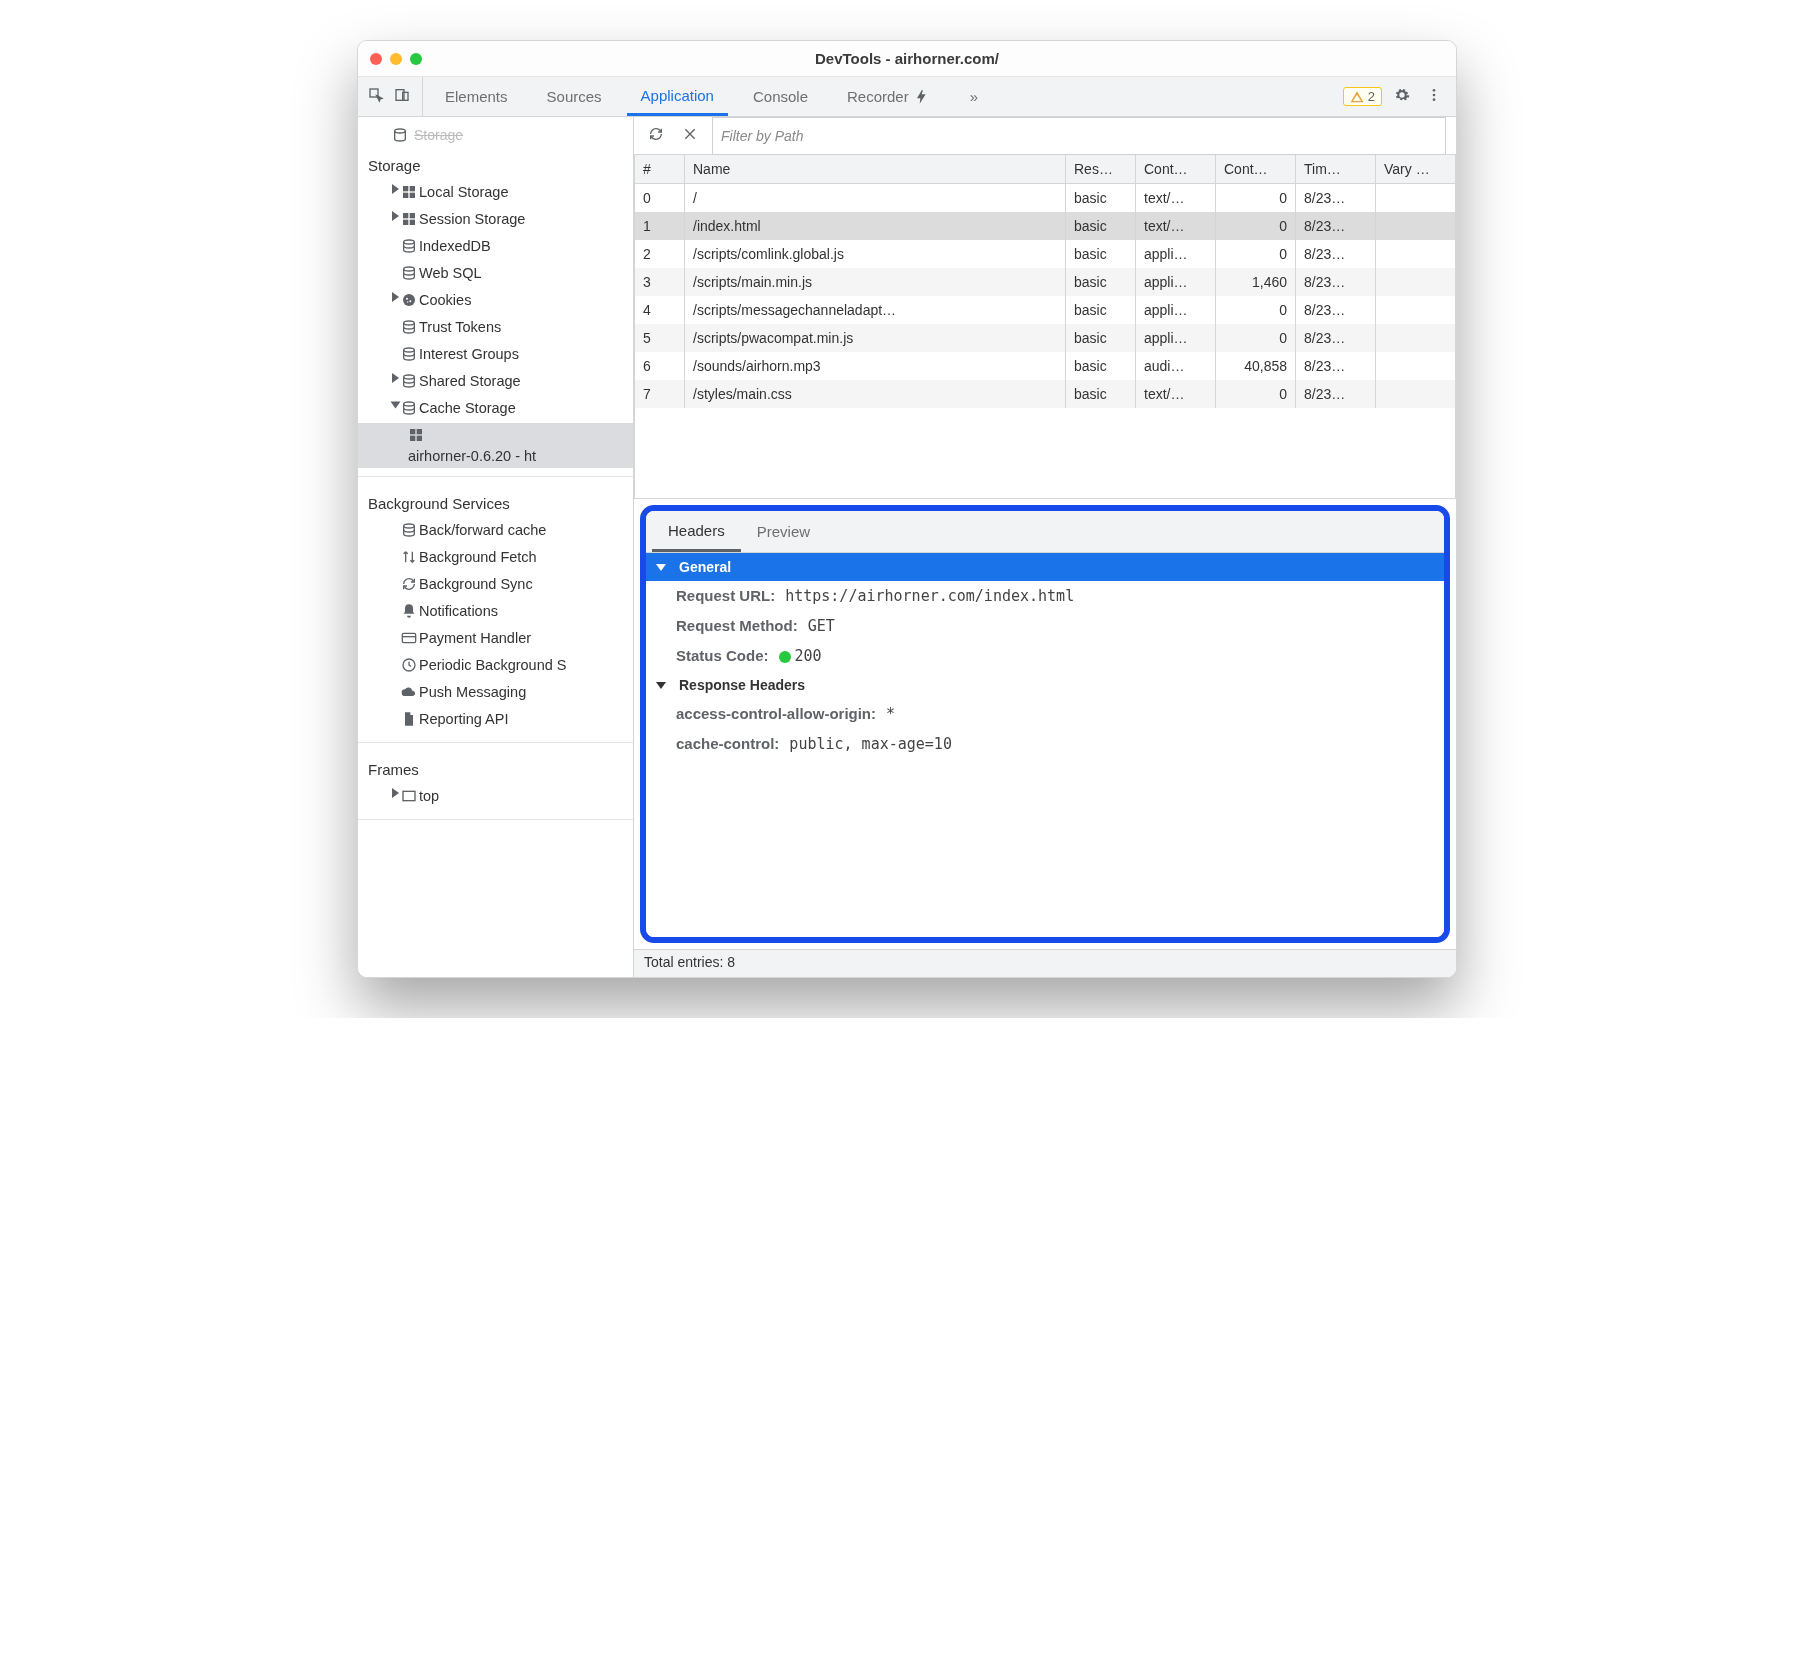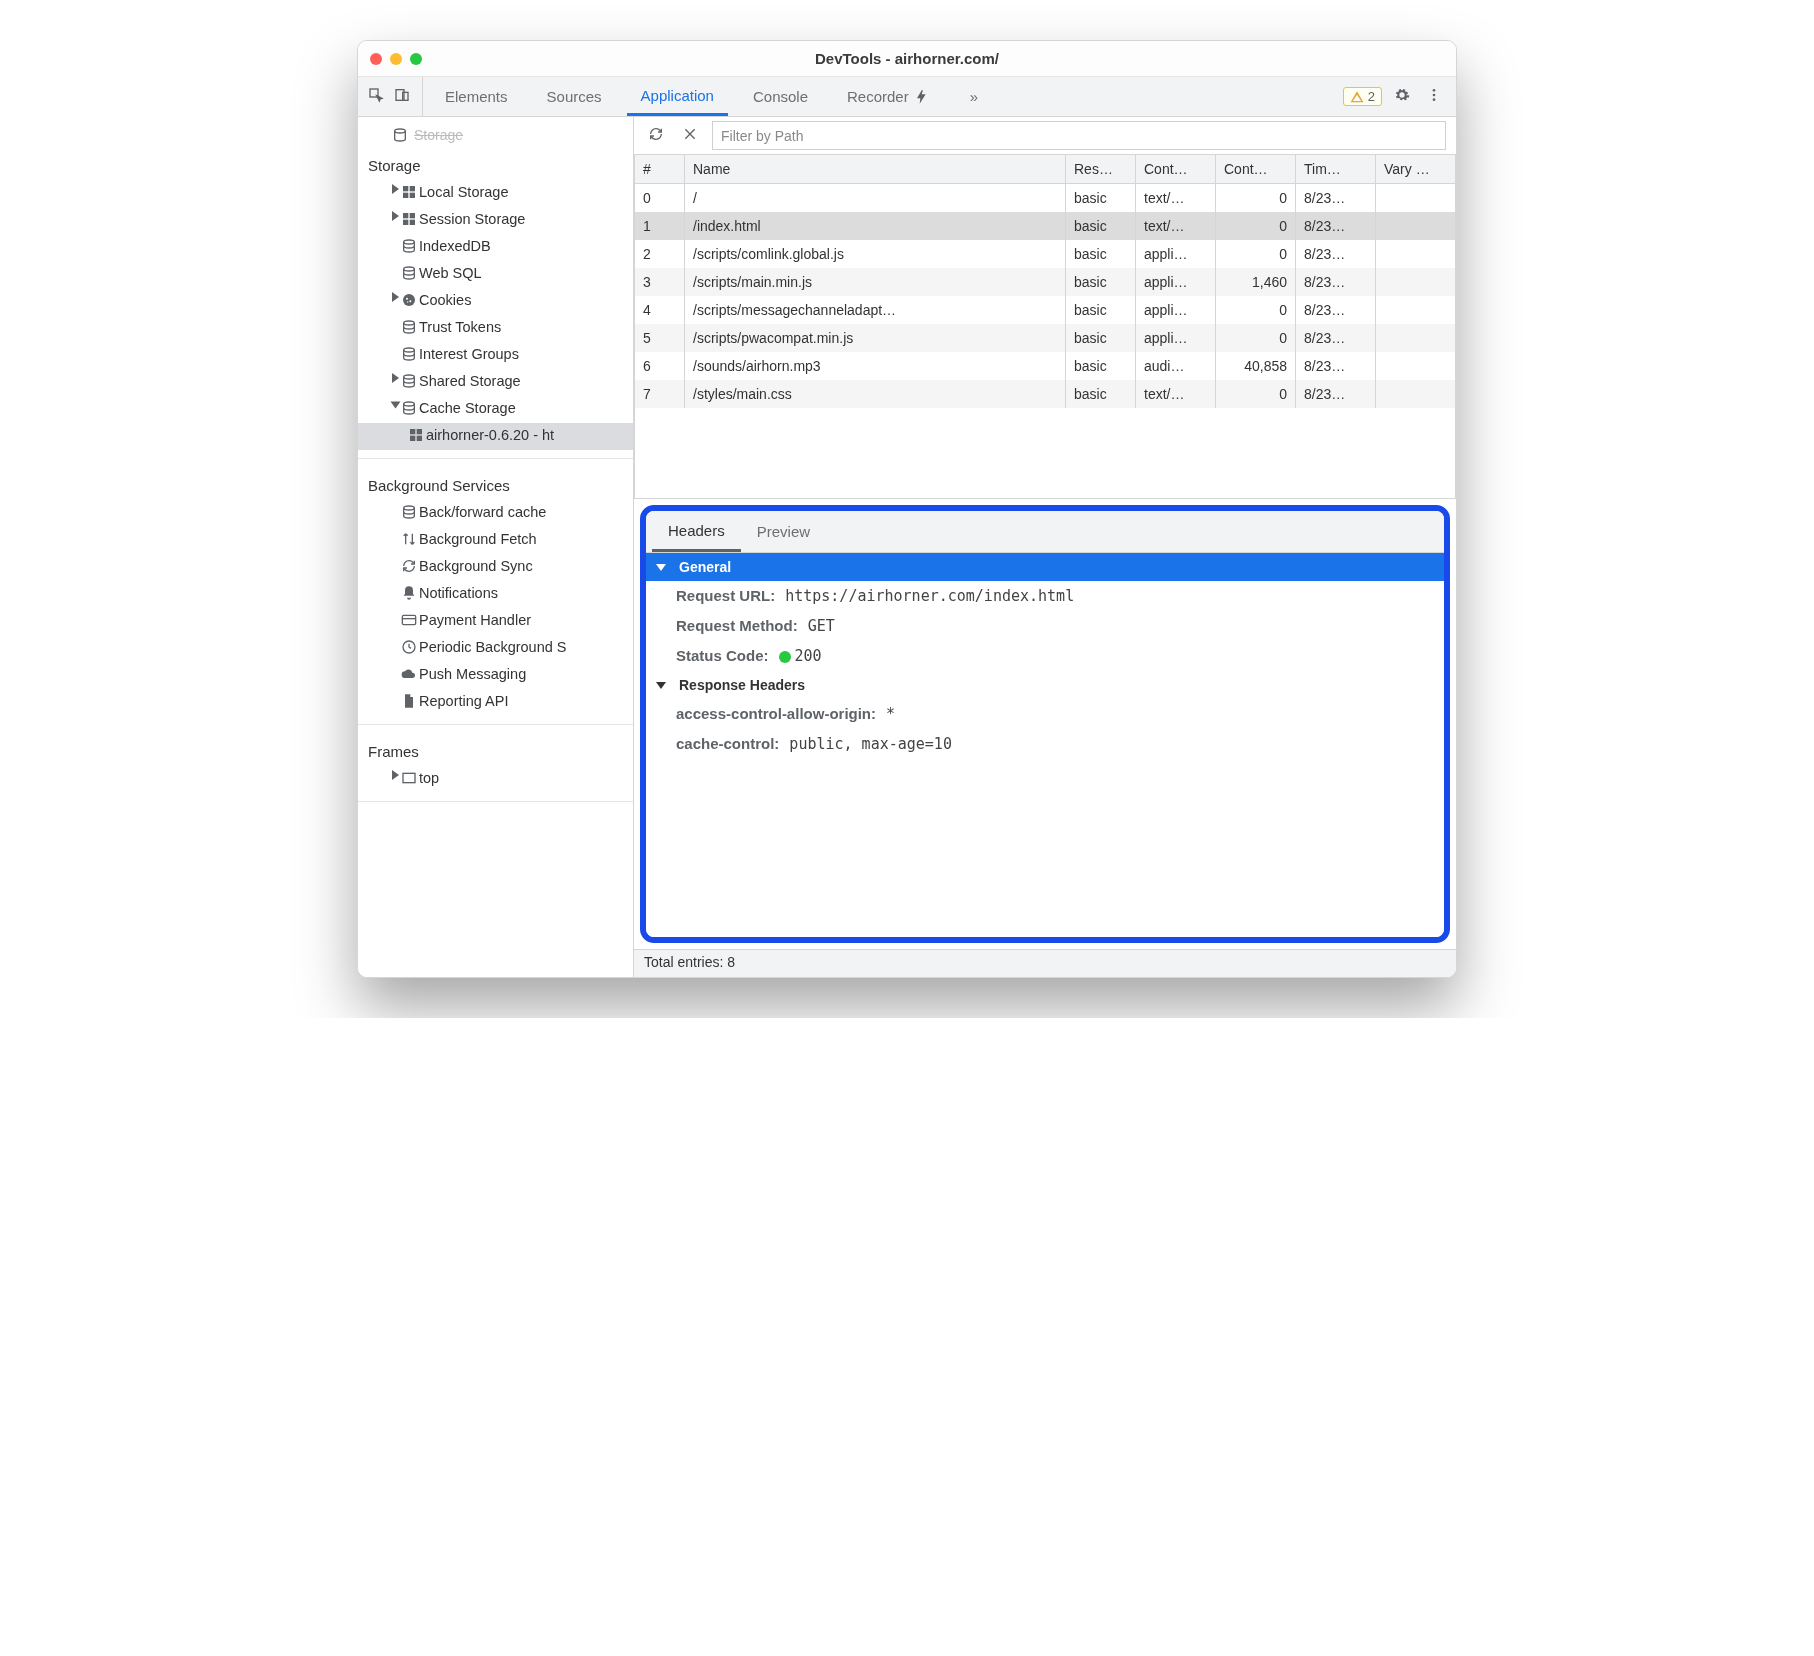--- a/index.html
+++ b/index.html
@@ -105,46 +105,47 @@
     gap: 2px;
     padding: 4px 10px 4px 16px;
     font-size: 14.5px;
     color: #333;
     cursor: pointer;
     white-space: nowrap;
     overflow: hidden;
   }
   .tree-item.sub { padding-left: 34px; }
   .tree-item.sub2 { padding-left: 50px; }
-  .tree-item.sel { background: #dadce0; }
+  .tree-item.sel { background: #dadce0; flex-direction: column; }
   .tri { width: 0; height: 0; border-top: 5px solid transparent; border-bottom: 5px solid transparent; border-left: 7px solid #5f6368; flex: none; }
   .tri.open { transform: rotate(90deg); }
   .tri.spacer-tri { visibility: hidden; }
   .ico { width: 16px; height: 16px; flex: none; color: #5f6368; }
   .divider { height: 1px; background: #e5e5e5; margin: 8px 0; }
 
   .content { flex: 1; display: flex; flex-direction: column; min-width: 0; }
   .filterbar {
     height: 38px;
     border-bottom: 1px solid #d5d5d5;
     display: flex;
     align-items: center;
     gap: 10px;
     padding: 0 10px;
     background: #fff;
   }
   .filterbar .ibtn { color: #5f6368; cursor: pointer; padding: 4px; }
   .filter-input {
     flex: 1;
     border: 1px solid #d0d0d0;
-    height: 29px;
+    height: 38px;
     padding: 11px 8px;
     font-size: 14px;
     color: #6a6a6a;
     background: #fff;
+    font-style: italic;
   }
   .filter-input::placeholder { color: #8a8a8a; }
 
   .table-wrap { flex: 0 0 auto; border-bottom: 1px solid #d5d5d5; }
   table { width: 100%; border-collapse: collapse; table-layout: fixed; }
   thead th {
     background: #f1f3f4;
     text-align: left;
     font-weight: 400;
     font-size: 14px;

